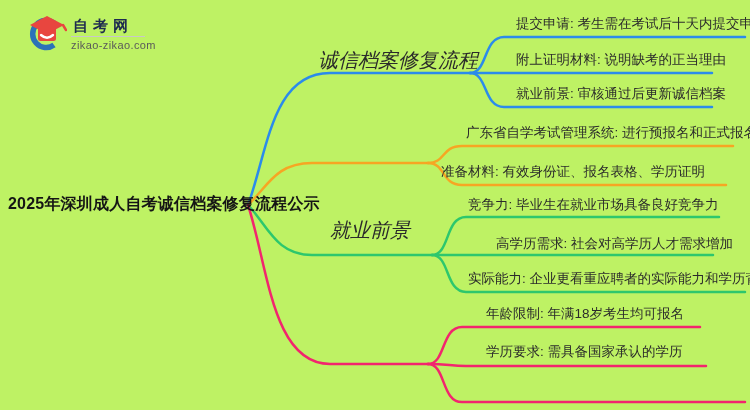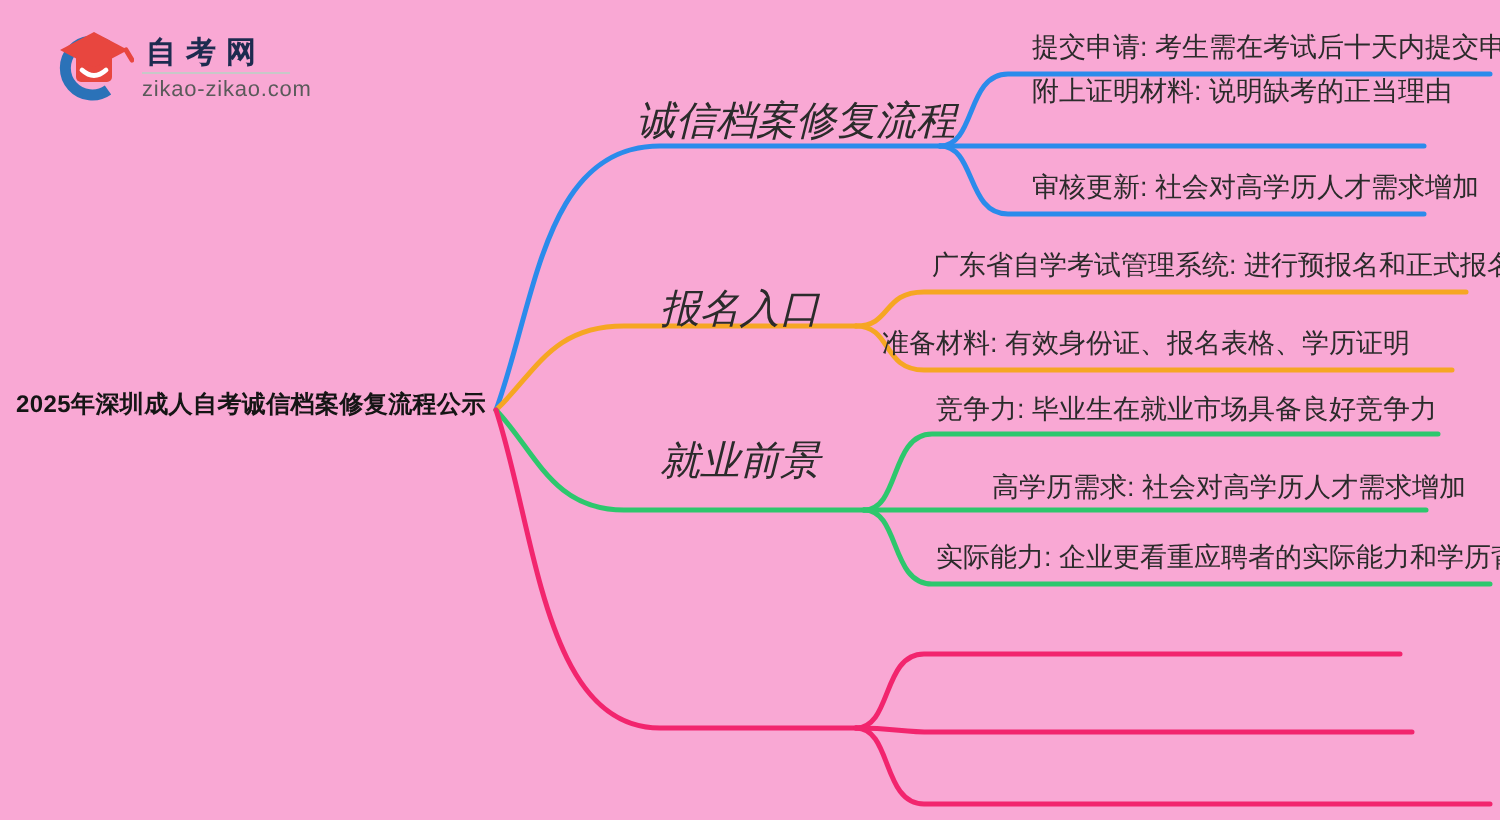--- a/index.html
+++ b/index.html
@@ -1,33 +1,33 @@
 <!DOCTYPE html>
 <html><head>
 <meta charset="utf-8">
 <style>
   html,body{margin:0;padding:0;background:#fff;}
   .stage{
-    position:relative;width:750px;height:410px;background:#f9a8d4;overflow:hidden;
+    position:relative;width:750px;height:410px;background:#bef264;overflow:hidden;
     font-family:"Liberation Sans","DejaVu Sans",sans-serif;
   }
   .stage svg.wires{position:absolute;left:0;top:0;}
   .txt{position:absolute;white-space:nowrap;color:#2b2b2b;}
   .root-label{
-    left:8px;top:194px;font-size:12px;font-weight:600;color:#151515;
+    left:8px;top:194px;font-size:16px;font-weight:600;color:#151515;
     letter-spacing:0.2px;
   }
   .branch-label{font-size:20px;font-weight:500;text-align:center;font-style:italic;}
   .bl1{left:318px;top:47px;width:160px;}
   .bl2{left:310px;top:141px;width:120px;}
   .bl3{left:310px;top:217px;width:120px;}
   .bl4{left:310px;top:341px;width:120px;}
   .leaf{font-size:13.5px;font-weight:500;}
   .l1a{left:516px;top:15px;}
-  .l1b{left:516px;top:37px;}
+  .l1b{left:516px;top:51px;}
   .l1c{left:516px;top:85px;}
   .l2a{left:466px;top:124px;}
   .l2b{left:441px;top:163px;}
   .l3a{left:468px;top:196px;}
   .l3b{left:468px;top:235px;margin-left:28px;}
   .l3c{left:468px;top:270px;}
   .l4a{left:486px;top:305px;}
   .l4b{left:486px;top:343px;}
   .l4c{left:486px;top:380px;}
   
@@ -86,28 +86,29 @@
       <path d="M14,23 Q20,28.5 26,23" fill="none" stroke="#ffffff" stroke-width="2.4" stroke-linecap="round"></path>
     </svg>
     <div class="logo-title">自考网</div>
     <div class="logo-divider"></div>
     <div class="logo-domain">zikao-zikao.com</div>
   </div>
 
   <div class="txt root-label">2025年深圳成人自考诚信档案修复流程公示</div>
 
   <div class="txt branch-label bl1">诚信档案修复流程</div>
-  <div class="txt branch-label bl2">报名入口</div>
   <div class="txt branch-label bl3">就业前景</div>
 
   <div class="txt leaf l1a">提交申请: 考生需在考试后十天内提交申请</div>
   <div class="txt leaf l1b">附上证明材料: 说明缺考的正当理由</div>
-  <div class="txt leaf l1c">审核更新: 社会对高学历人才需求增加</div>
+  <div class="txt leaf l1c">就业前景: 审核通过后更新诚信档案</div>
 
   <div class="txt leaf l2a">广东省自学考试管理系统: 进行预报名和正式报名</div>
   <div class="txt leaf l2b">准备材料: 有效身份证、报名表格、学历证明</div>
 
   <div class="txt leaf l3a">竞争力: 毕业生在就业市场具备良好竞争力</div>
   <div class="txt leaf l3b">高学历需求: 社会对高学历人才需求增加</div>
   <div class="txt leaf l3c">实际能力: 企业更看重应聘者的实际能力和学历背景</div>
 
+  <div class="txt leaf l4a">年龄限制: 年满18岁考生均可报名</div>
+  <div class="txt leaf l4b">学历要求: 需具备国家承认的学历</div>
 
 </div>
 
 </body></html>

